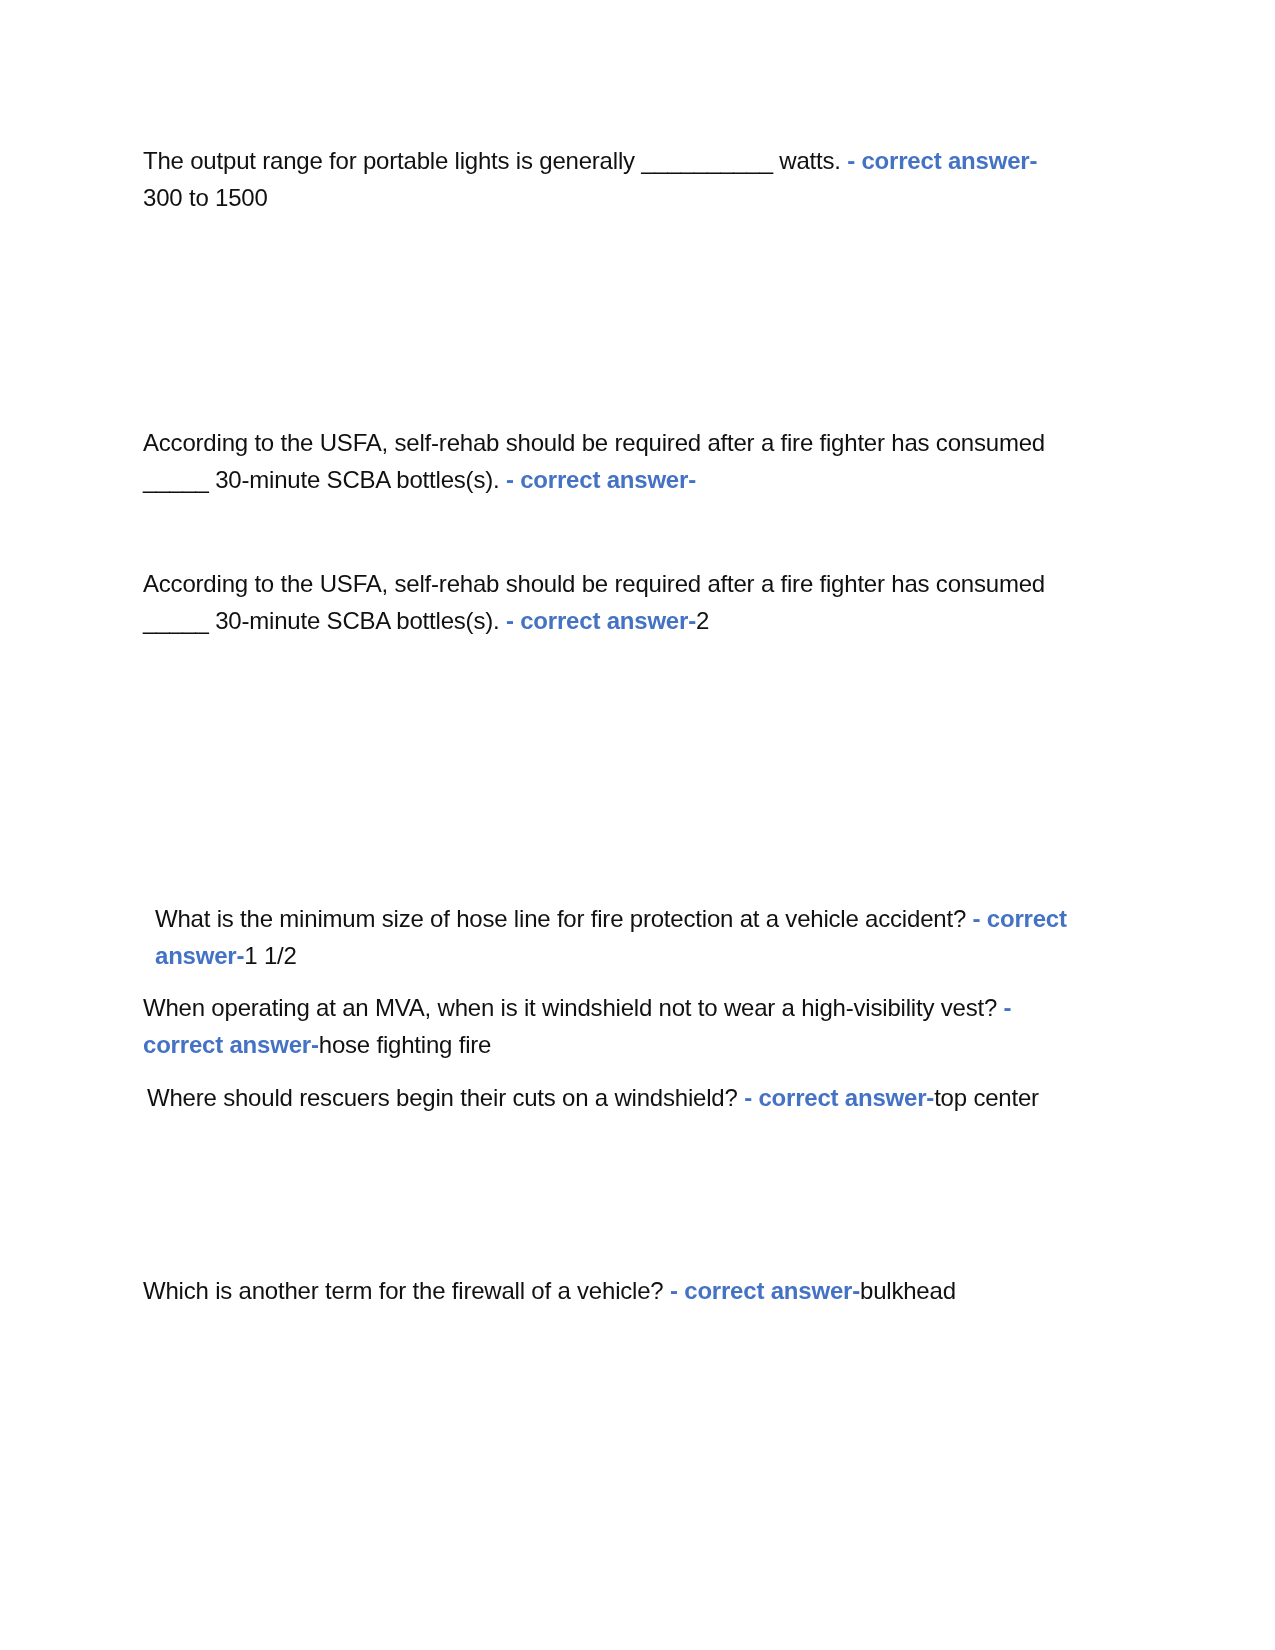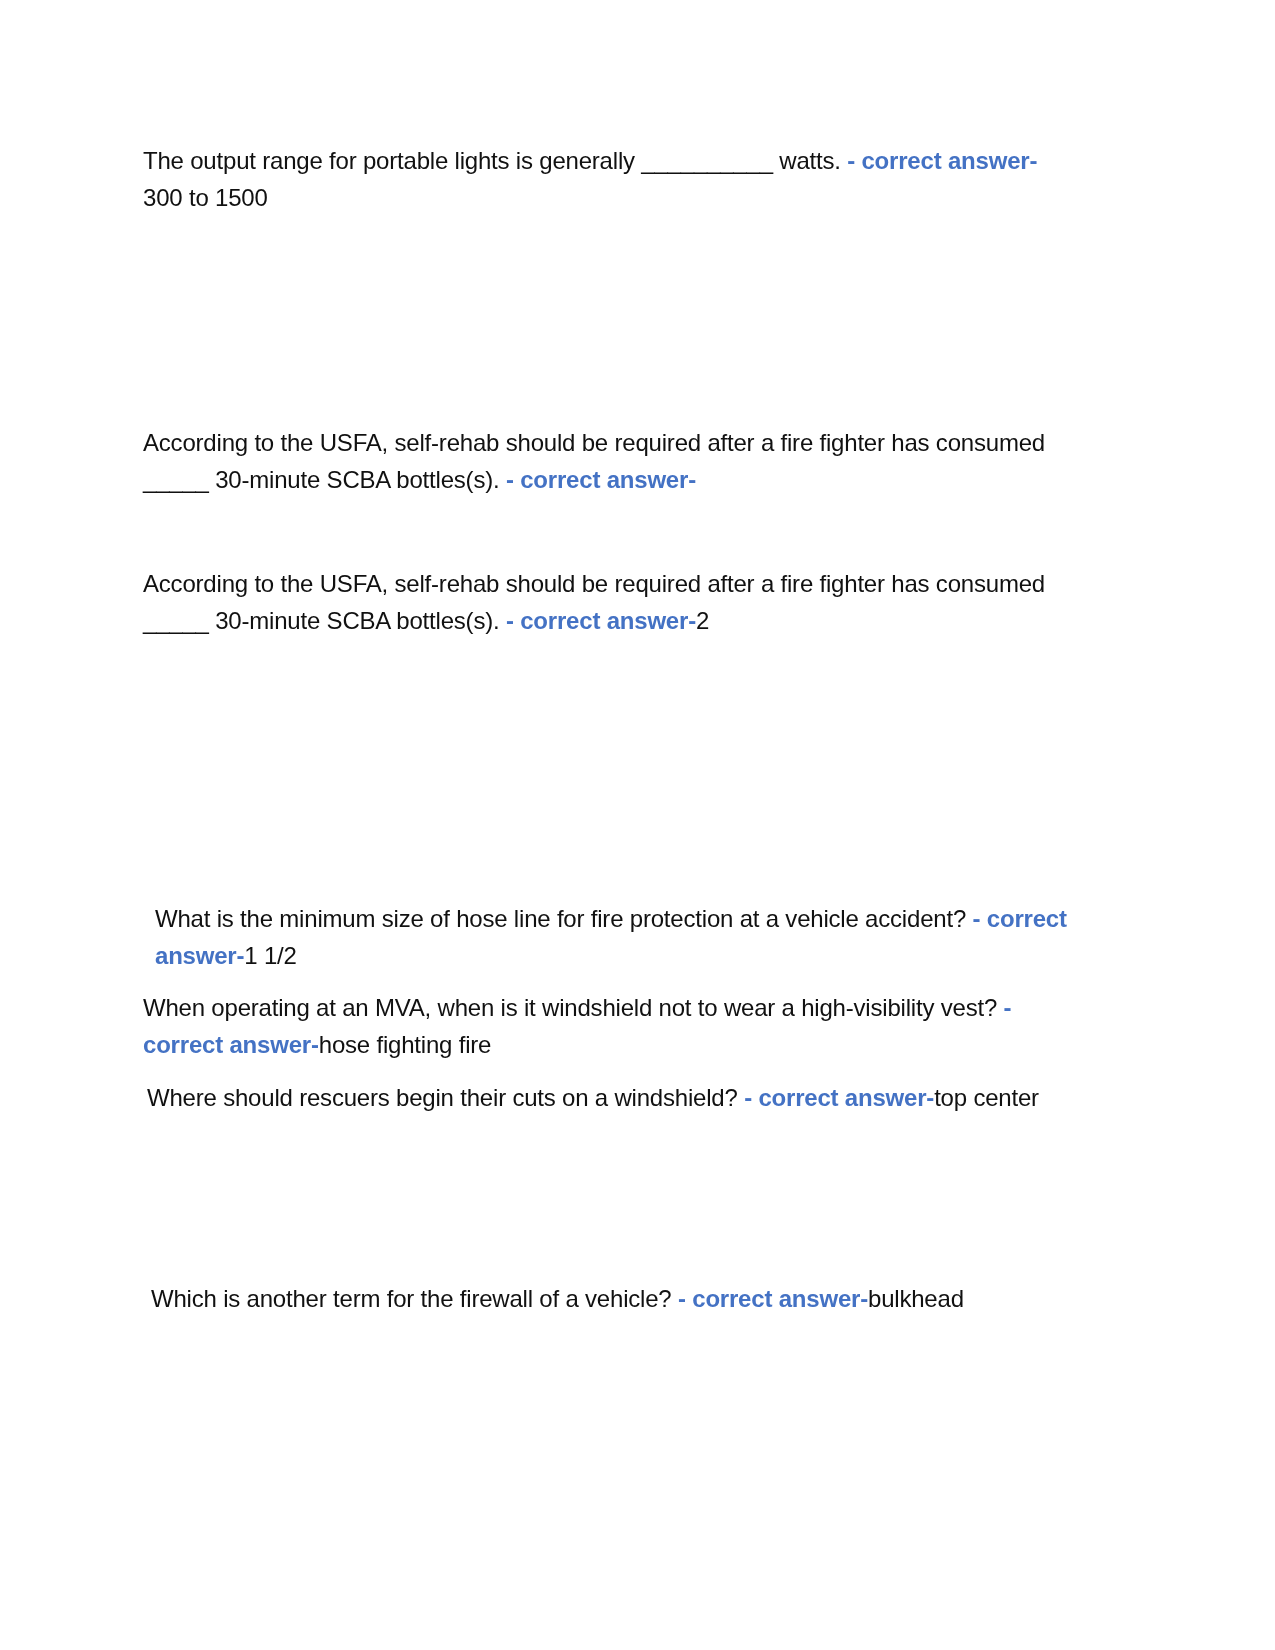--- a/index.html
+++ b/index.html
@@ -28,14 +28,14 @@
 
   <p class="qa" style="top:565px; margin:0;"><span>According to the USFA, self-rehab should be required after a fire fighter has consumed _____ 30-minute SCBA bottles(s). </span><span class="marker">- correct answer-</span><span>2</span></p>
 
 
   <p class="qa" style="top:888px; margin:12px;"><span>What is the minimum size of hose line for fire protection at a vehicle accident? </span><span class="marker">- correct answer-</span><span>1 1/2</span></p>
 
   <p class="qa" style="top:989px; margin:0;"><span>When operating at an MVA, when is it windshield not to wear a high-visibility vest? </span><span class="marker">- correct answer-</span><span>hose fighting fire</span></p>
 
   <p class="qa" style="top:1075px; margin:4px;"><span>Where should rescuers begin their cuts on a windshield? </span><span class="marker">- correct answer-</span><span>top center</span></p>
 
-  <p class="qa" style="top:1272px; margin:8px;"><span>Which is another term for the firewall of a vehicle? </span><span class="marker">- correct answer-</span><span>bulkhead</span></p>
+  <p class="qa" style="top:1272px; margin:0;"><span>Which is another term for the firewall of a vehicle? </span><span class="marker">- correct answer-</span><span>bulkhead</span></p>
 </div>
 
 </body></html>

